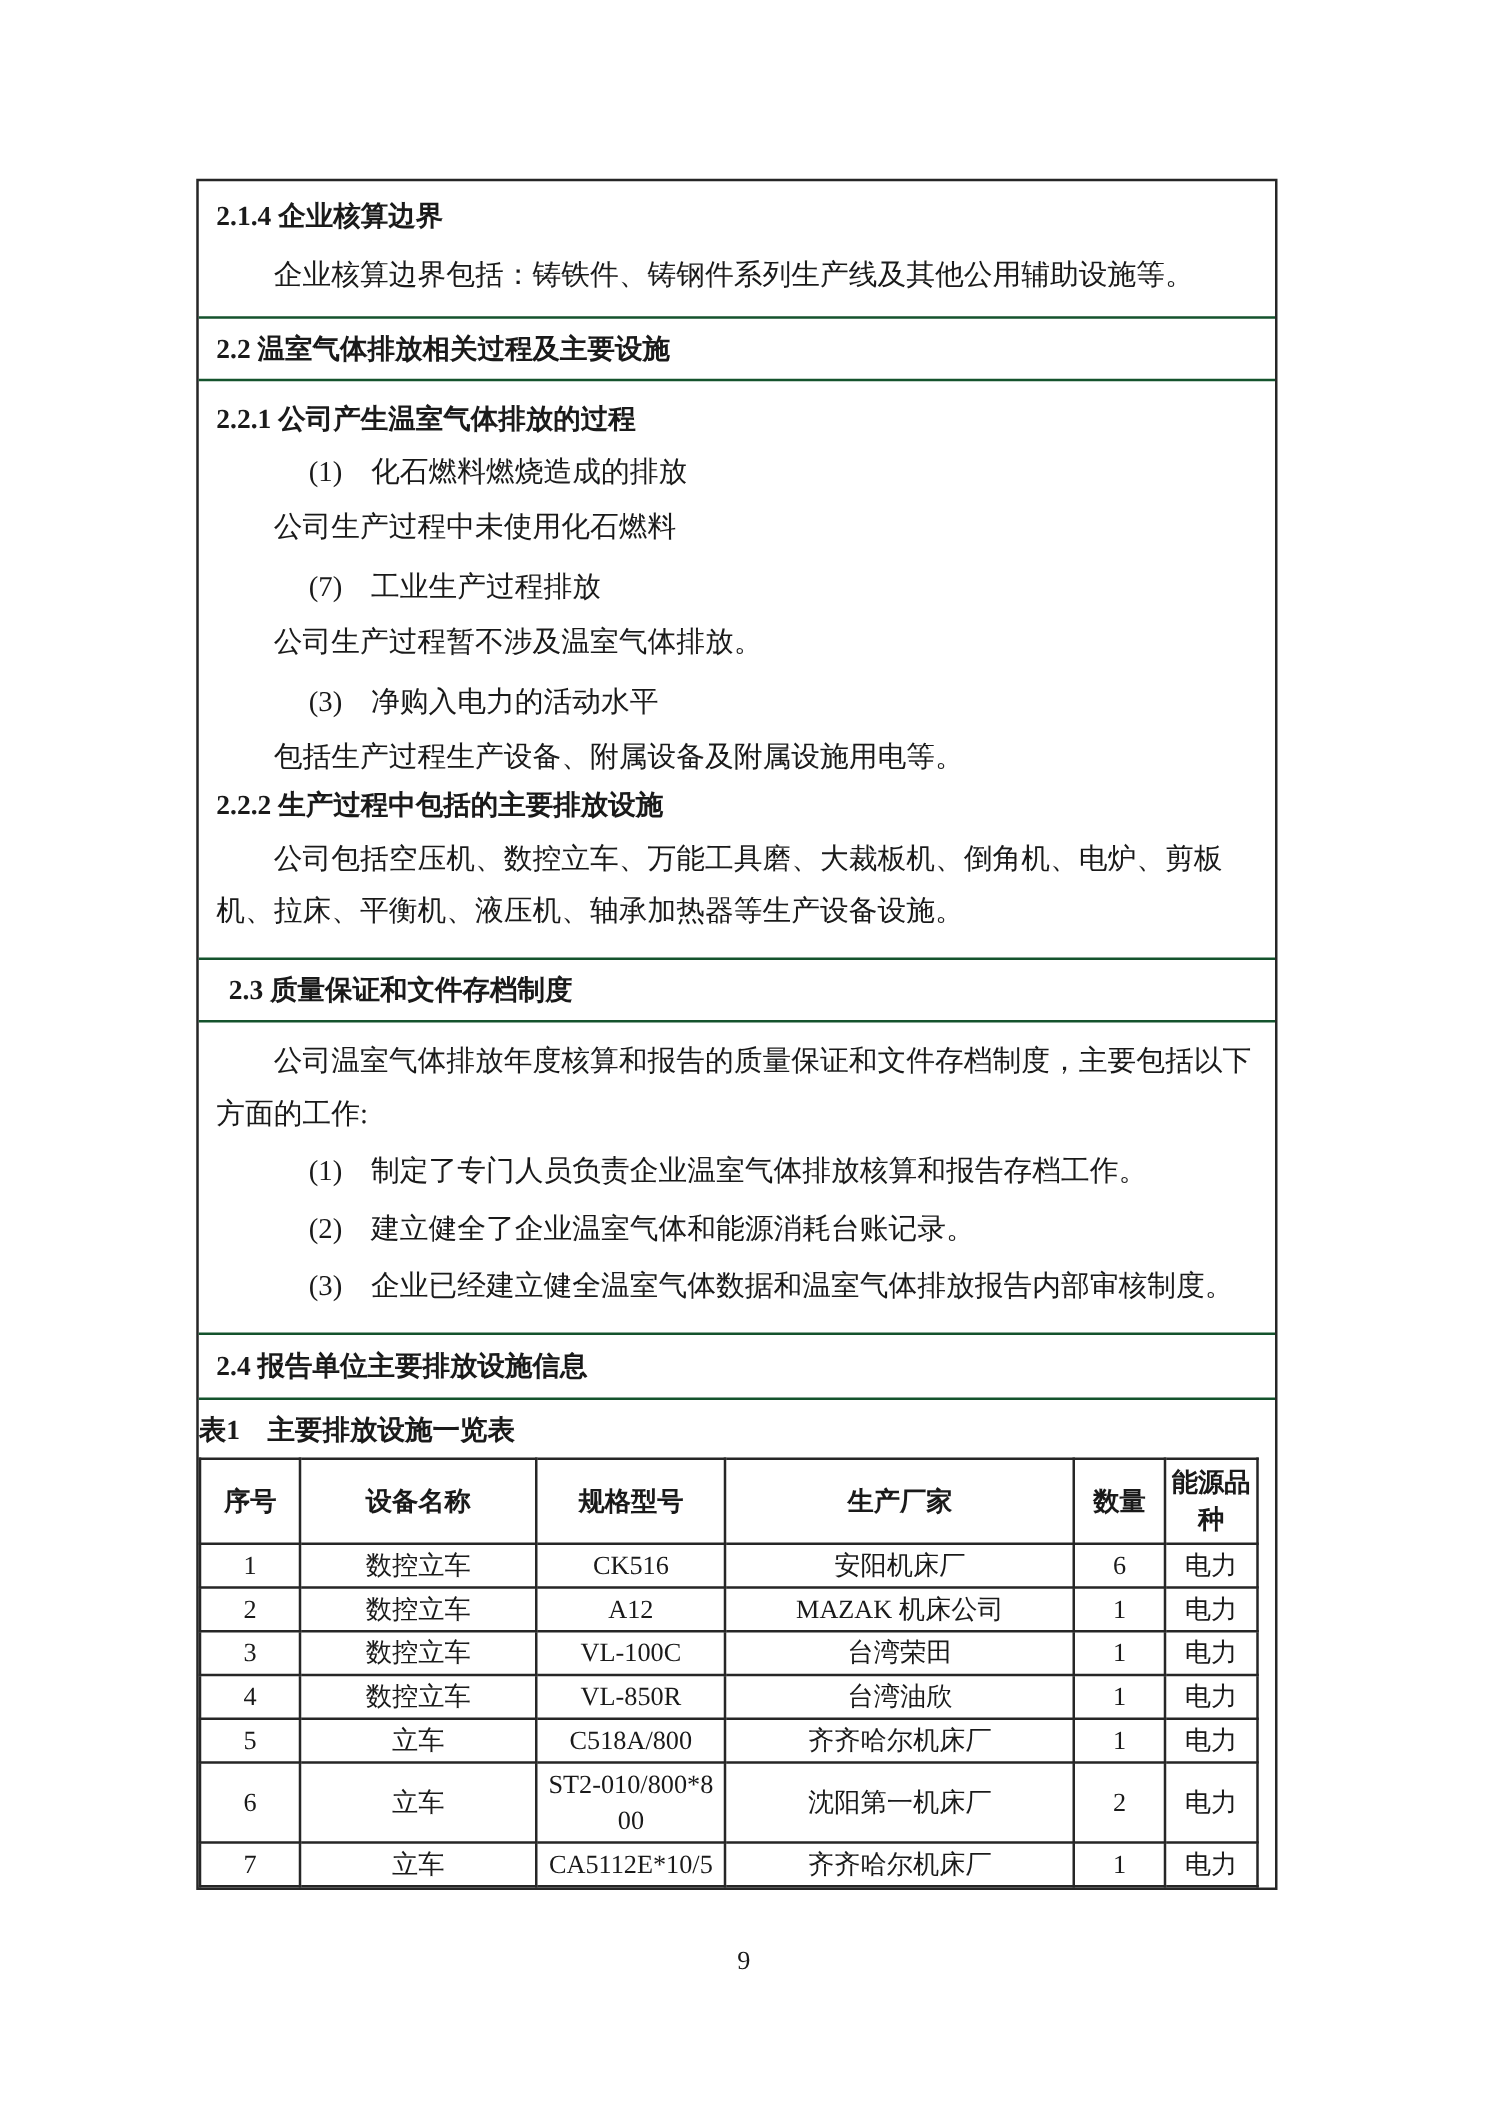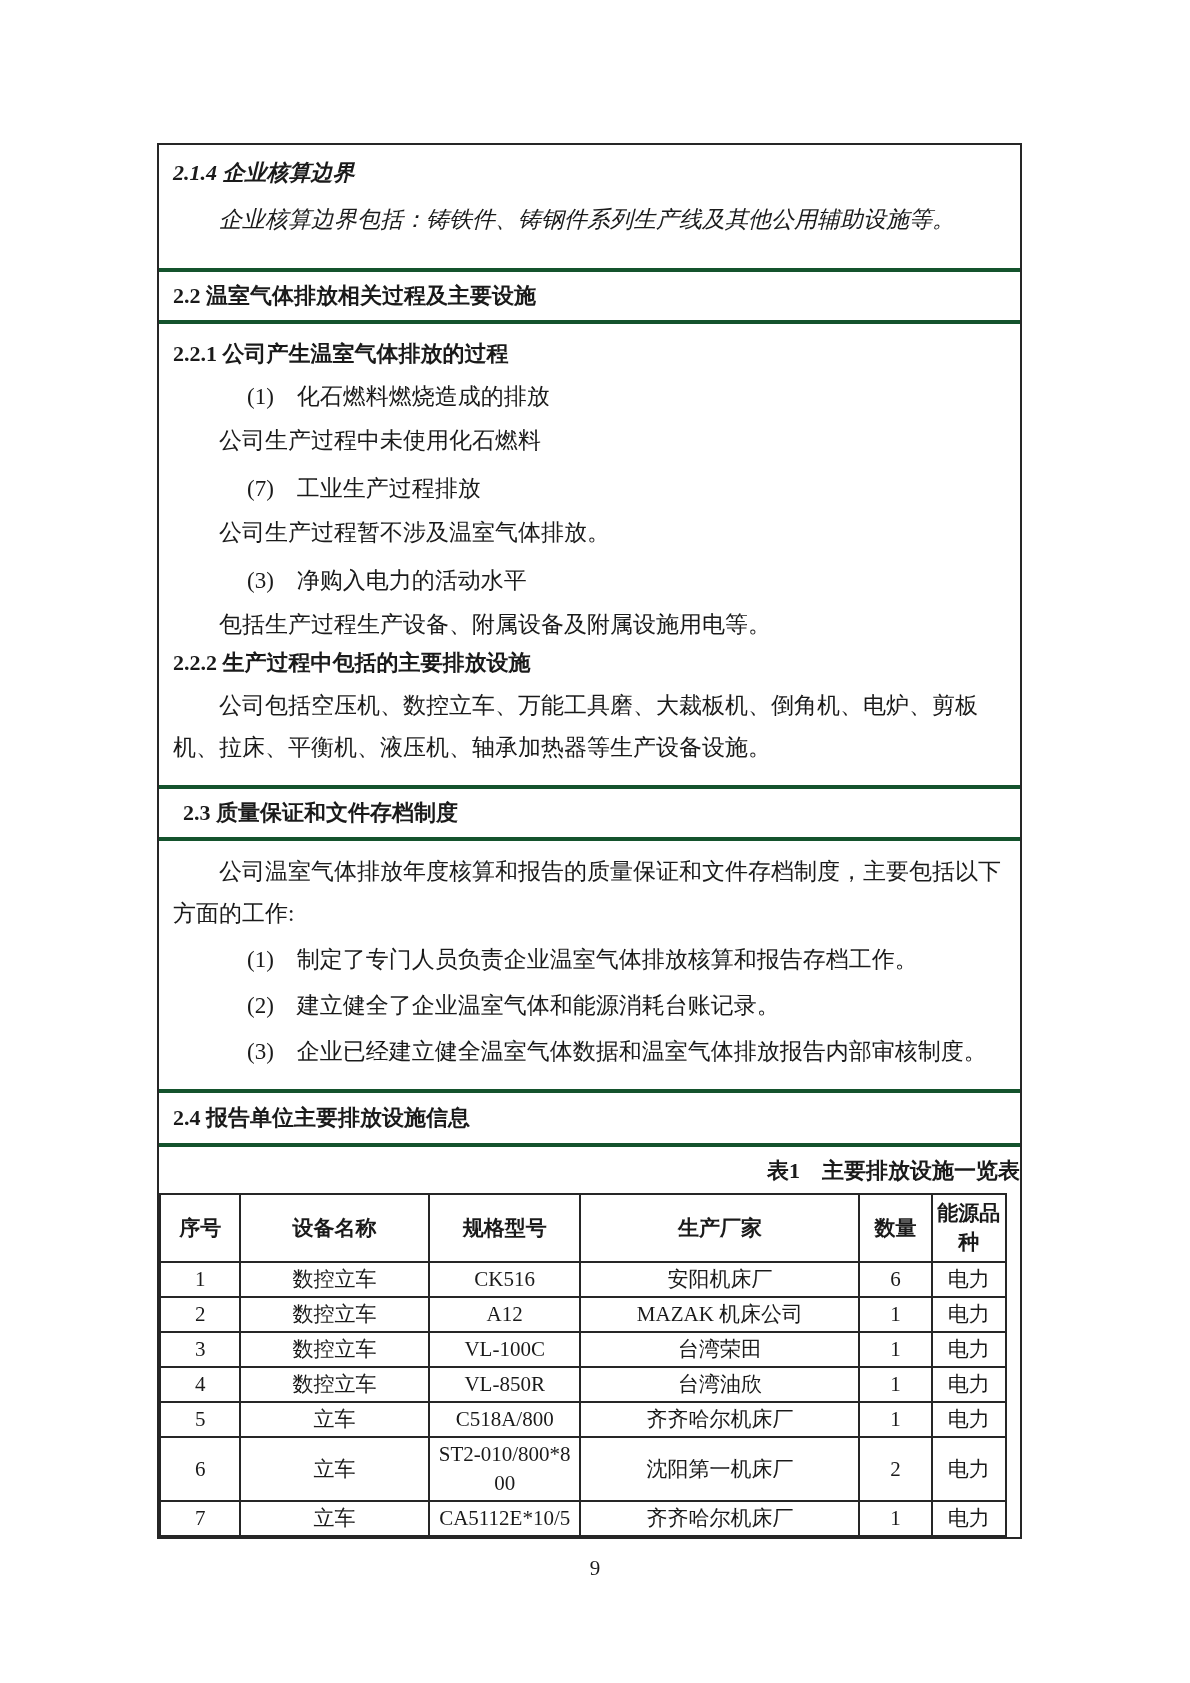--- a/index.html
+++ b/index.html
@@ -18,60 +18,60 @@
   .frame {
     position: absolute;
     left: 157px;
     top: 143px;
     width: 865px;
     box-sizing: border-box;
     border: 2px solid #262626;
     background: #ffffff;
   }
   .sec {
-    border-top: 4px solid #14532d;
+    border-top: 2px solid #14532d;
   }
   .sec:first-child { border-top: none; }
 
   h2, h3 {
     margin: 0;
     font-size: 22px;
     font-weight: bold;
     line-height: 32px;
   }
   p {
     margin: 0;
     font-size: 23px;
     line-height: 42px;
   }
   .indent { text-indent: 2em; }
   .item   { margin-left: 74px; }
 
-  .sec-a { padding: 12px 14px 27px 14px; font-style: italic; }
+  .sec-a { padding: 12px 14px 12px 14px; }
   .sec-a p { margin-top: 10px; }
 
   .sec-b { padding: 8px 14px; }
 
   .sec-c { padding: 14px 15px 16px 14px; }
   .sec-c .item { margin-top: 6px; }
   .sec-c .body { margin-top: 2px; text-indent: 2em; }
   .sec-c h3.sub { margin-top: 1px; }
   .sec-c p.para2 { margin-top: 6px; text-indent: 2em; }
 
   .sec-d { padding: 8px 24px; }
 
   .sec-e { padding: 10px 14px 16px 14px; }
   .sec-e .indent { margin-top: 0; }
   .sec-e .item { margin-top: 4px; }
 
   .sec-f { padding: 9px 14px; }
 
   .sec-g { padding: 8px 0 0 0; }
   .table-title {
-    text-align: right;
+    text-align: left;
     font-weight: bold;
     font-size: 22px;
     line-height: 32px;
     margin: 0;
   }
   table.facilities {
     width: calc(100% - 13px);
     margin-top: 6px;
     border-collapse: collapse;
     table-layout: fixed;

